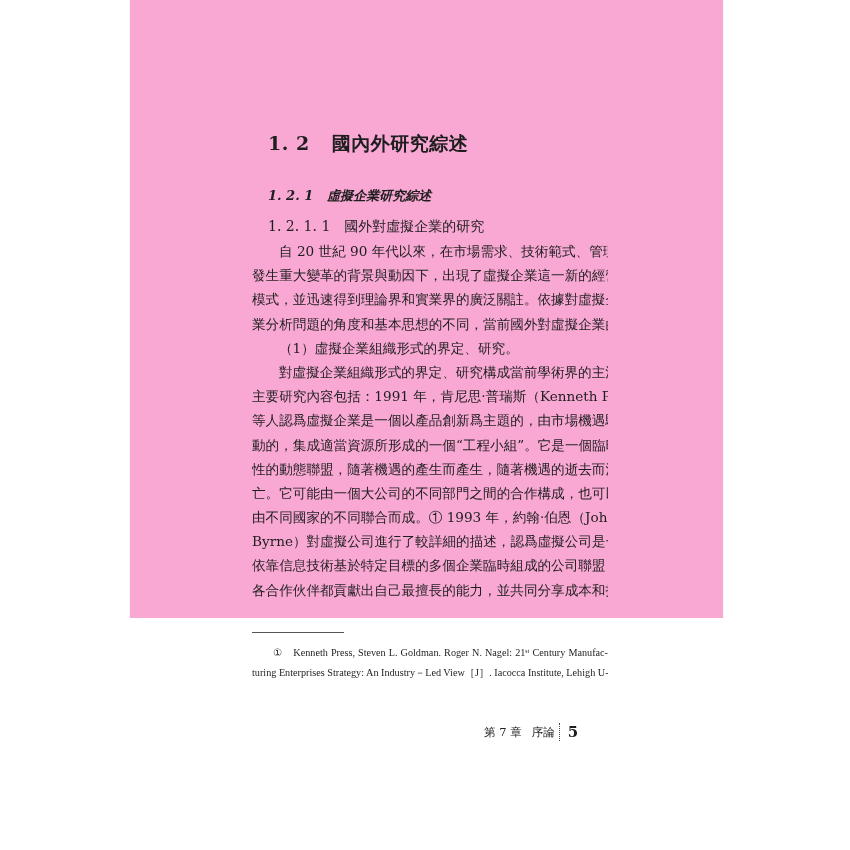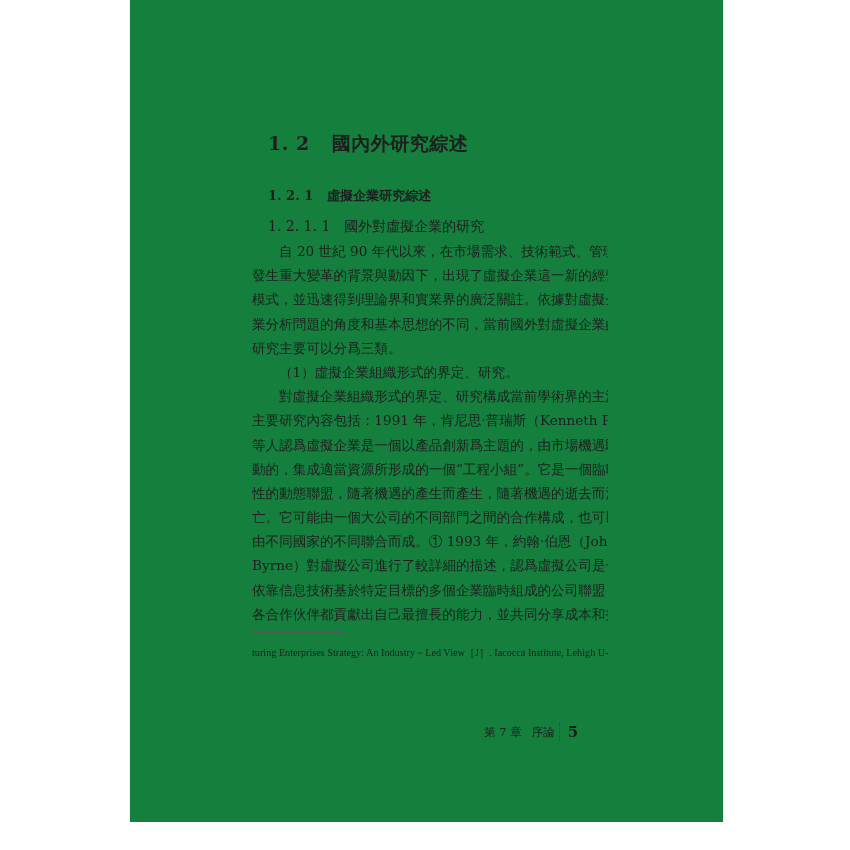--- a/index.html
+++ b/index.html
@@ -8,22 +8,22 @@
       width: 850px;
       height: 850px;
       background: #ffffff;
       overflow: hidden;
     }
     .page {
       position: absolute;
       left: 130px;
       top: 0;
       width: 593px;
-      height: 822px;
-      background: #15803d;
+      height: 618px;
+      background: #f9a8d4;
       box-shadow: -1px 0 0 #f4f4f4, 1px 0 0 #f6f6f6;
     }
     .content {
       position: absolute;
       left: 122px;
       top: 0;
       width: 356px;
       color: #1e1e1e;
       font-family: "DejaVu Serif", "Liberation Serif", serif;
     }
@@ -37,20 +37,21 @@
       letter-spacing: 0.5px;
     }
     .sec-title .num { margin-right: 22px; }
     .subsec-title {
       position: absolute;
       top: 187px;
       left: 16px;
       white-space: nowrap;
       font-size: 13px;
       font-weight: bold;
+      font-style: italic;
     }
     .subsec-title .num { margin-right: 14px; }
     .subsubsec-title {
       position: absolute;
       top: 218px;
       left: 16px;
       white-space: nowrap;
       font-size: 14px;
     }
     .subsubsec-title .num { margin-right: 14px; }
@@ -135,37 +136,37 @@
 
     <div class="subsubsec-title">
       <span class="num">1. 2. 1. 1</span><span>國外對虛擬企業的研究</span>
     </div>
 
     <div class="body-lines">
       <div class="line indent">自 20 世紀 90 年代以來，在市場需求、技術範式、管理理念</div>
       <div class="line">發生重大變革的背景與動因下，出現了虛擬企業這一新的經營</div>
       <div class="line">模式，並迅速得到理論界和實業界的廣泛關註。依據對虛擬企</div>
       <div class="line">業分析問題的角度和基本思想的不同，當前國外對虛擬企業的</div>
-      <div class="line last">研究主要可以分爲三類。</div>
       <div class="line indent last">（1）虛擬企業組織形式的界定、研究。</div>
       <div class="line indent">對虛擬企業組織形式的界定、研究構成當前學術界的主流。</div>
       <div class="line">主要研究內容包括：1991 年，肯尼思·普瑞斯（Kenneth Press）</div>
       <div class="line">等人認爲虛擬企業是一個以產品創新爲主題的，由市場機遇驅</div>
       <div class="line">動的，集成適當資源所形成的一個“工程小組”。它是一個臨時</div>
       <div class="line">性的動態聯盟，隨著機遇的產生而產生，隨著機遇的逝去而消</div>
       <div class="line">亡。它可能由一個大公司的不同部門之間的合作構成，也可以</div>
       <div class="line">由不同國家的不同聯合而成。① 1993 年，約翰·伯恩（John A.</div>
       <div class="line">Byrne）對虛擬公司進行了較詳細的描述，認爲虛擬公司是一種</div>
       <div class="line">依靠信息技術基於特定目標的多個企業臨時組成的公司聯盟，</div>
       <div class="line">各合作伙伴都貢獻出自己最擅長的能力，並共同分享成本和技</div>
     </div>
 
     <div class="footnote-rule"></div>
 
     <div class="footnotes">
+      <div class="fn-line indent">①　Kenneth Press, Steven L. Goldman. Roger N. Nagel: 21ˢᵗ Century Manufac-</div>
       <div class="fn-line">turing Enterprises Strategy: An Industry－Led View［J］. Iacocca Institute, Lehigh U-</div>
     </div>
 
     <div class="footer">
       <span class="chap">第 7 章</span>
       <span>序論</span>
       <span class="sep"></span>
       <span class="pageno">5</span>
     </div>
 

